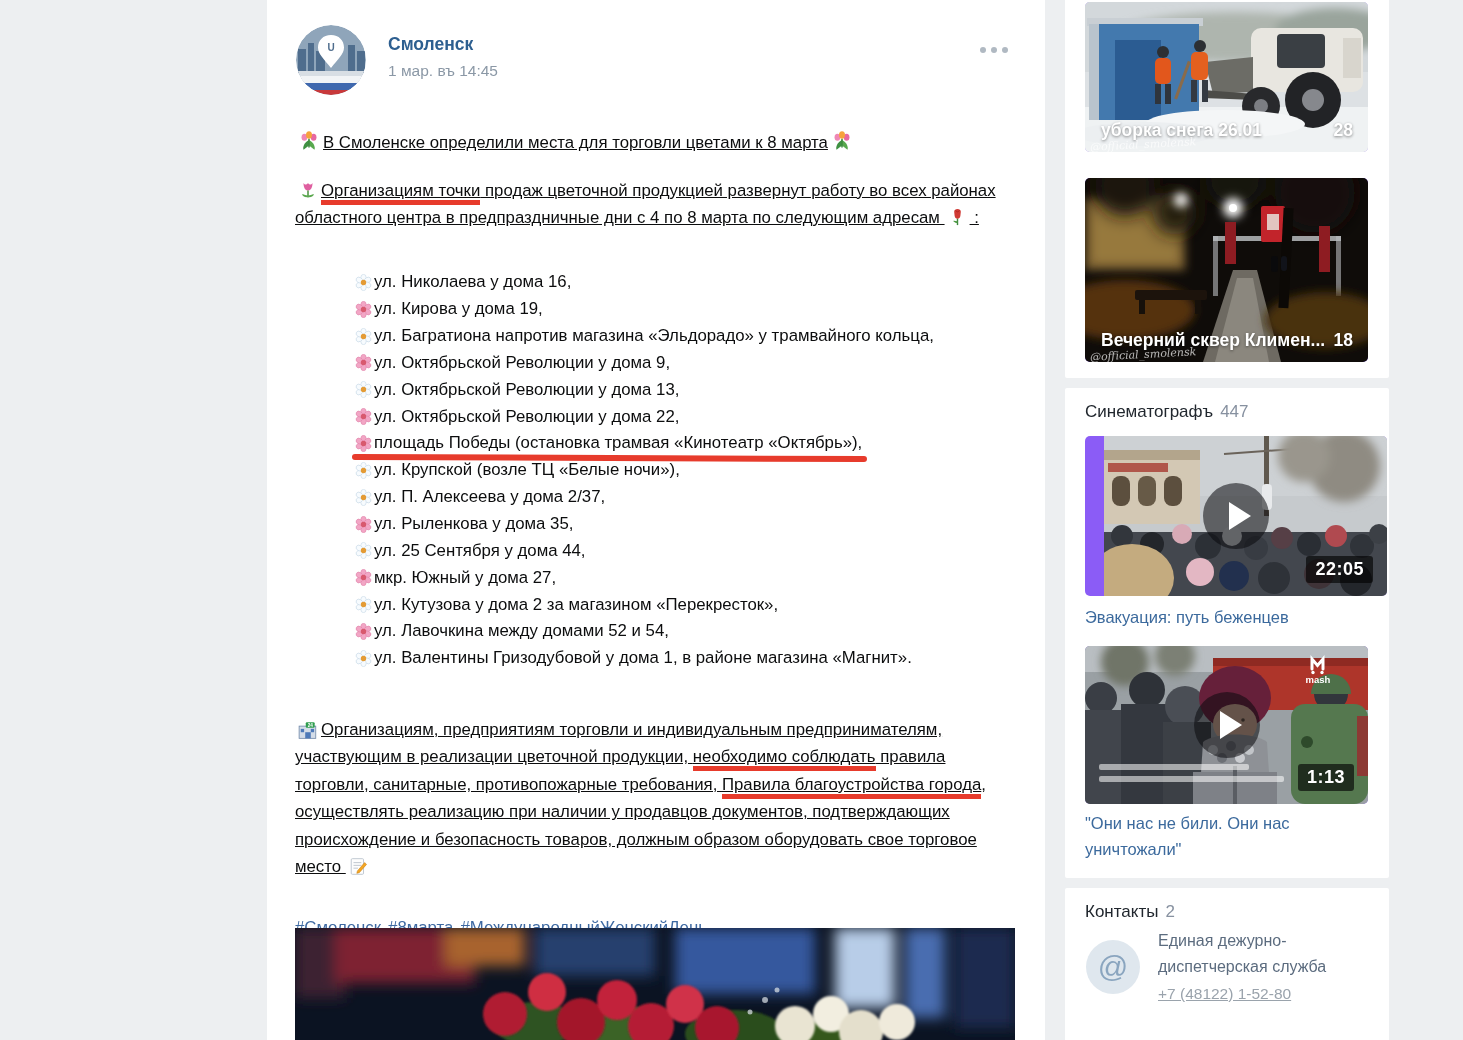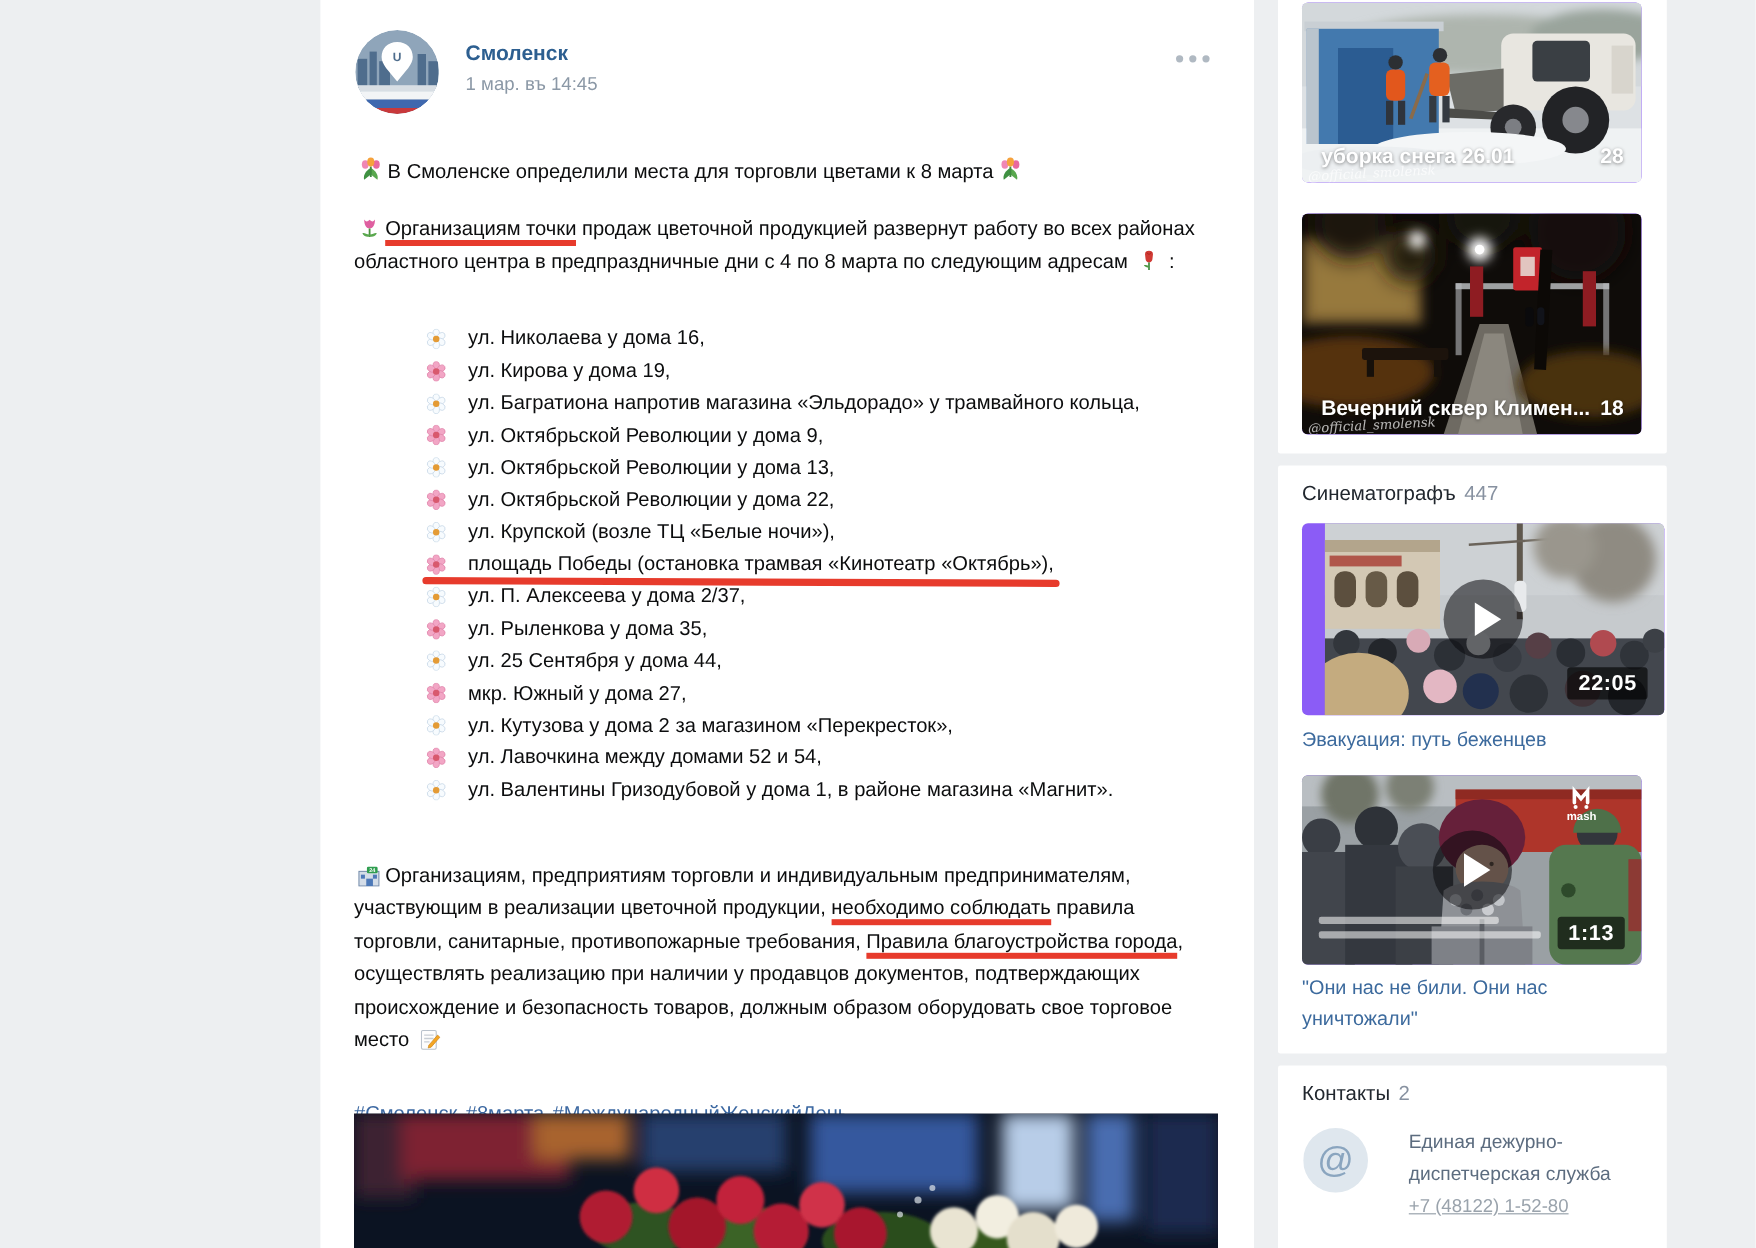--- a/index.html
+++ b/index.html
@@ -8,29 +8,29 @@
     background:#edeff1;
     font-family:"Liberation Sans","DejaVu Sans",sans-serif;
     -webkit-font-smoothing:antialiased;
   }
   
   .main-card{position:absolute;left:267px;top:0;width:778px;height:1040px;background:#fff;}
   .avatar{position:absolute;left:29px;top:25px;width:70px;height:70px;border-radius:50%;overflow:hidden;cursor:pointer;}
   .post-name{position:absolute;left:121px;top:34px;font-size:17.5px;font-weight:bold;color:#2d5f90;cursor:pointer;}
   .post-date{position:absolute;left:121px;top:62px;font-size:15.5px;color:#8b98a6;cursor:pointer;}
   .post-menu{position:absolute;left:712px;top:40px;width:34px;height:16px;cursor:pointer;}
-  .ptext{position:absolute;left:28px;width:722px;font-size:16.8px;color:#0c0d0e;line-height:27.5px;}
+  .ptext{position:absolute;left:28px;width:722px;font-size:16.8px;color:#0c0d0e;line-height:27.5px;text-decoration:underline;}
   .intro{top:112px;}
   .lead{top:160px;}
   .body-para{top:699px;}
   .emoji{display:inline-block;vertical-align:-4px;margin:0 3px;}
   .emoji svg{display:block;}
   .u-red{border-bottom:5px solid #e73b2c;}
   .addr-list{position:absolute;left:88px;top:269px;}
-  .addr-row{display:flex;align-items:center;gap:18px;height:26.85px;font-size:16.8px;color:#0c0d0e;width:fit-content;position:relative;}
+  .addr-row{display:flex;align-items:center;gap:2px;height:26.85px;font-size:16.8px;color:#0c0d0e;width:fit-content;position:relative;}
   .addr-row .emoji{margin:0;}
   .addr-row.redline::after{content:"";position:absolute;left:-3px;right:-5px;bottom:-4px;height:6px;background:#e73b2c;border-radius:3px;transform:rotate(.25deg);}
   .hashtags{position:absolute;left:28px;top:886px;font-size:16.8px;margin-top:32px;}
   .hashtags .tag{color:#3d69a2;margin-right:7px;cursor:pointer;}
   .post-image{position:absolute;left:28px;top:928px;width:720px;height:112px;overflow:hidden;cursor:pointer;background:#0b1322;}
   .post-image svg{display:block;}
   
   .sb-card{position:absolute;left:1065px;width:324px;background:#fff;border-radius:2px;}
   #card-photos{top:-14px;height:392px;}
   #card-cinema{top:388px;height:490px;}
@@ -48,21 +48,21 @@
   #v2{top:258px;height:158px;}
   .vtitle{position:absolute;left:20px;width:283px;font-size:16.5px;color:#3c6a9d;line-height:26px;cursor:pointer;}
   #v1t{top:216px;}
   #v2t{top:422px;}
   .play-btn{position:absolute;left:50%;top:50%;width:66px;height:66px;margin:-33px 0 0 -33px;border-radius:50%;background:rgba(10,10,12,.55);}
   .play-btn::after{content:"";position:absolute;left:26px;top:19px;width:0;height:0;border-left:22px solid #fff;border-top:14px solid transparent;border-bottom:14px solid transparent;}
   .dur-badge{position:absolute;right:14px;bottom:13px;background:rgba(0,0,0,.62);color:#fff;font-weight:bold;font-size:18px;padding:3px 9px;border-radius:3px;letter-spacing:.5px;}
   .mash{position:absolute;right:26px;top:6px;}
   .sub-bar{position:absolute;height:6px;background:rgba(255,255,255,.55);border-radius:2px;}
   .c-avatar{position:absolute;left:21px;top:52px;width:54px;height:54px;}
-  .c-info{position:absolute;left:93px;top:52px;width:215px;margin-left:16px;}
+  .c-info{position:absolute;left:93px;top:40px;width:215px;}
   .c-name{font-size:16px;color:#5c6c7f;line-height:26px;}
   .c-phone{font-size:15.5px;color:#9aa3ac;line-height:27px;text-decoration:underline;}
 </style>
 </head>
 <body>
 
 <div class="main-card">
 
   <div class="avatar">
     <svg viewBox="0 0 70 70" width="70" height="70">
@@ -204,47 +204,47 @@
             <ellipse cx="8.5" cy="3.8" rx="2.7" ry="3.5" fill="#f2a6c5" stroke="#e184ab" stroke-width=".6" transform="rotate(60 8.5 8.5)"></ellipse>
             <ellipse cx="8.5" cy="3.8" rx="2.7" ry="3.5" fill="#f2a6c5" stroke="#e184ab" stroke-width=".6" transform="rotate(120 8.5 8.5)"></ellipse>
             <ellipse cx="8.5" cy="3.8" rx="2.7" ry="3.5" fill="#f2a6c5" stroke="#e184ab" stroke-width=".6" transform="rotate(180 8.5 8.5)"></ellipse>
             <ellipse cx="8.5" cy="3.8" rx="2.7" ry="3.5" fill="#f2a6c5" stroke="#e184ab" stroke-width=".6" transform="rotate(240 8.5 8.5)"></ellipse>
             <ellipse cx="8.5" cy="3.8" rx="2.7" ry="3.5" fill="#f2a6c5" stroke="#e184ab" stroke-width=".6" transform="rotate(300 8.5 8.5)"></ellipse>
             <circle cx="8.5" cy="8.5" r="2.7" fill="#d8596e"></circle>
           </svg>
         </span>
         <span>ул. Октябрьской Революции у дома 22,</span>
       </div>
-      <div class="addr-row">
-        <span class="emoji">
-          <svg width="17" height="17" viewBox="0 0 17 17">
-            <ellipse cx="8.5" cy="3.8" rx="2.7" ry="3.5" fill="#f7fbfe" stroke="#c5d6e6" stroke-width=".6" transform="rotate(0 8.5 8.5)"></ellipse>
-            <ellipse cx="8.5" cy="3.8" rx="2.7" ry="3.5" fill="#f7fbfe" stroke="#c5d6e6" stroke-width=".6" transform="rotate(60 8.5 8.5)"></ellipse>
-            <ellipse cx="8.5" cy="3.8" rx="2.7" ry="3.5" fill="#f7fbfe" stroke="#c5d6e6" stroke-width=".6" transform="rotate(120 8.5 8.5)"></ellipse>
-            <ellipse cx="8.5" cy="3.8" rx="2.7" ry="3.5" fill="#f7fbfe" stroke="#c5d6e6" stroke-width=".6" transform="rotate(180 8.5 8.5)"></ellipse>
-            <ellipse cx="8.5" cy="3.8" rx="2.7" ry="3.5" fill="#f7fbfe" stroke="#c5d6e6" stroke-width=".6" transform="rotate(240 8.5 8.5)"></ellipse>
-            <ellipse cx="8.5" cy="3.8" rx="2.7" ry="3.5" fill="#f7fbfe" stroke="#c5d6e6" stroke-width=".6" transform="rotate(300 8.5 8.5)"></ellipse>
-            <circle cx="8.5" cy="8.5" r="2.7" fill="#e49b35"></circle>
-          </svg>
-        </span>
-        <span>ул. Крупской (возле ТЦ «Белые ночи»),</span>
-      </div>
       <div class="addr-row redline">
         <span class="emoji">
           <svg width="17" height="17" viewBox="0 0 17 17">
             <ellipse cx="8.5" cy="3.8" rx="2.7" ry="3.5" fill="#f2a6c5" stroke="#e184ab" stroke-width=".6" transform="rotate(0 8.5 8.5)"></ellipse>
             <ellipse cx="8.5" cy="3.8" rx="2.7" ry="3.5" fill="#f2a6c5" stroke="#e184ab" stroke-width=".6" transform="rotate(60 8.5 8.5)"></ellipse>
             <ellipse cx="8.5" cy="3.8" rx="2.7" ry="3.5" fill="#f2a6c5" stroke="#e184ab" stroke-width=".6" transform="rotate(120 8.5 8.5)"></ellipse>
             <ellipse cx="8.5" cy="3.8" rx="2.7" ry="3.5" fill="#f2a6c5" stroke="#e184ab" stroke-width=".6" transform="rotate(180 8.5 8.5)"></ellipse>
             <ellipse cx="8.5" cy="3.8" rx="2.7" ry="3.5" fill="#f2a6c5" stroke="#e184ab" stroke-width=".6" transform="rotate(240 8.5 8.5)"></ellipse>
             <ellipse cx="8.5" cy="3.8" rx="2.7" ry="3.5" fill="#f2a6c5" stroke="#e184ab" stroke-width=".6" transform="rotate(300 8.5 8.5)"></ellipse>
             <circle cx="8.5" cy="8.5" r="2.7" fill="#d8596e"></circle>
           </svg>
         </span>
         <span>площадь Победы (остановка трамвая «Кинотеатр «Октябрь»),</span>
+      </div>
+      <div class="addr-row">
+        <span class="emoji">
+          <svg width="17" height="17" viewBox="0 0 17 17">
+            <ellipse cx="8.5" cy="3.8" rx="2.7" ry="3.5" fill="#f7fbfe" stroke="#c5d6e6" stroke-width=".6" transform="rotate(0 8.5 8.5)"></ellipse>
+            <ellipse cx="8.5" cy="3.8" rx="2.7" ry="3.5" fill="#f7fbfe" stroke="#c5d6e6" stroke-width=".6" transform="rotate(60 8.5 8.5)"></ellipse>
+            <ellipse cx="8.5" cy="3.8" rx="2.7" ry="3.5" fill="#f7fbfe" stroke="#c5d6e6" stroke-width=".6" transform="rotate(120 8.5 8.5)"></ellipse>
+            <ellipse cx="8.5" cy="3.8" rx="2.7" ry="3.5" fill="#f7fbfe" stroke="#c5d6e6" stroke-width=".6" transform="rotate(180 8.5 8.5)"></ellipse>
+            <ellipse cx="8.5" cy="3.8" rx="2.7" ry="3.5" fill="#f7fbfe" stroke="#c5d6e6" stroke-width=".6" transform="rotate(240 8.5 8.5)"></ellipse>
+            <ellipse cx="8.5" cy="3.8" rx="2.7" ry="3.5" fill="#f7fbfe" stroke="#c5d6e6" stroke-width=".6" transform="rotate(300 8.5 8.5)"></ellipse>
+            <circle cx="8.5" cy="8.5" r="2.7" fill="#e49b35"></circle>
+          </svg>
+        </span>
+        <span>ул. Крупской (возле ТЦ «Белые ночи»),</span>
       </div>
       <div class="addr-row">
         <span class="emoji">
           <svg width="17" height="17" viewBox="0 0 17 17">
             <ellipse cx="8.5" cy="3.8" rx="2.7" ry="3.5" fill="#f7fbfe" stroke="#c5d6e6" stroke-width=".6" transform="rotate(0 8.5 8.5)"></ellipse>
             <ellipse cx="8.5" cy="3.8" rx="2.7" ry="3.5" fill="#f7fbfe" stroke="#c5d6e6" stroke-width=".6" transform="rotate(60 8.5 8.5)"></ellipse>
             <ellipse cx="8.5" cy="3.8" rx="2.7" ry="3.5" fill="#f7fbfe" stroke="#c5d6e6" stroke-width=".6" transform="rotate(120 8.5 8.5)"></ellipse>
             <ellipse cx="8.5" cy="3.8" rx="2.7" ry="3.5" fill="#f7fbfe" stroke="#c5d6e6" stroke-width=".6" transform="rotate(180 8.5 8.5)"></ellipse>
             <ellipse cx="8.5" cy="3.8" rx="2.7" ry="3.5" fill="#f7fbfe" stroke="#c5d6e6" stroke-width=".6" transform="rotate(240 8.5 8.5)"></ellipse>
             <ellipse cx="8.5" cy="3.8" rx="2.7" ry="3.5" fill="#f7fbfe" stroke="#c5d6e6" stroke-width=".6" transform="rotate(300 8.5 8.5)"></ellipse>

